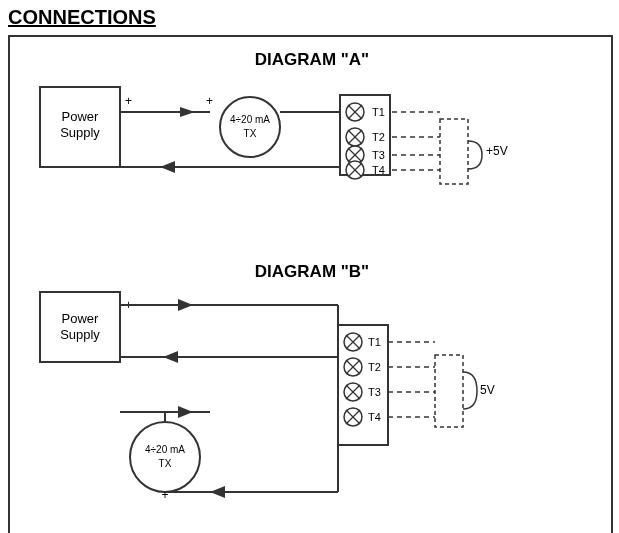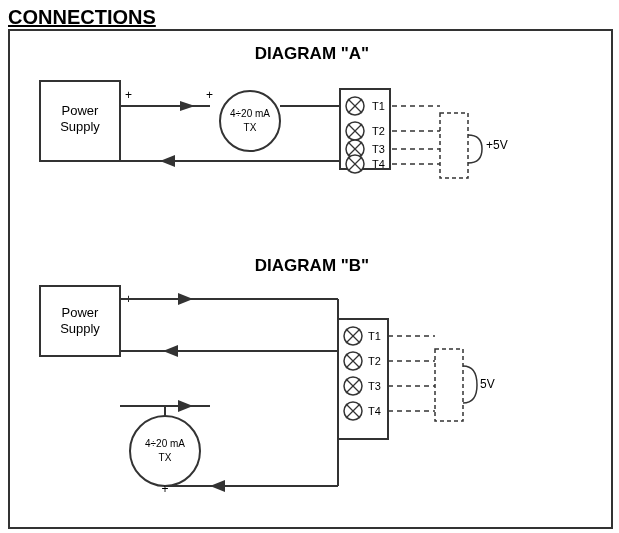--- a/index.html
+++ b/index.html
@@ -12,21 +12,21 @@
     }
     .page {
       width: 619px;
       height: 533px;
       padding: 6px 8px;
     }
     .title {
       font-size: 20px;
       font-weight: bold;
       text-decoration: underline;
-      margin-bottom: 0;
+      margin-bottom: 6px;
       font-family: Arial, sans-serif;
     }
     .outer-box {
       border: 2px solid #333;
       width: 605px;
       height: 500px;
       position: relative;
       background: #fff;
     }
     svg {

